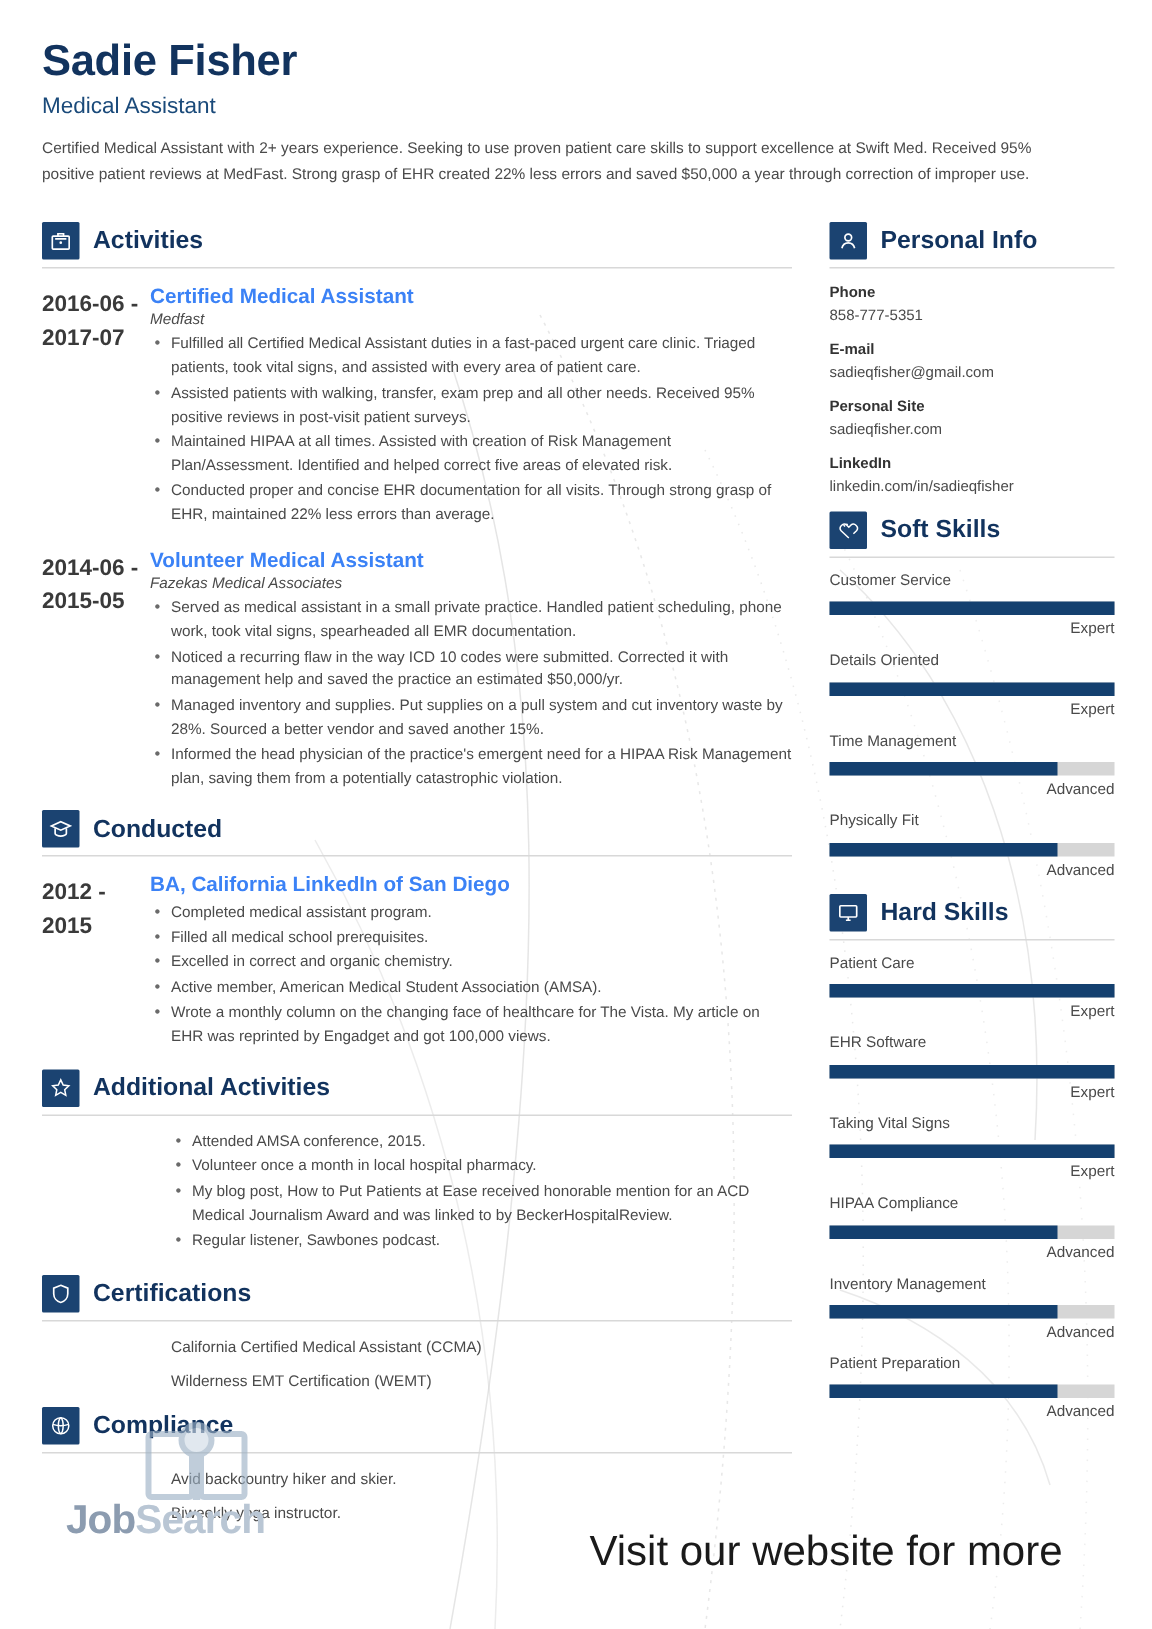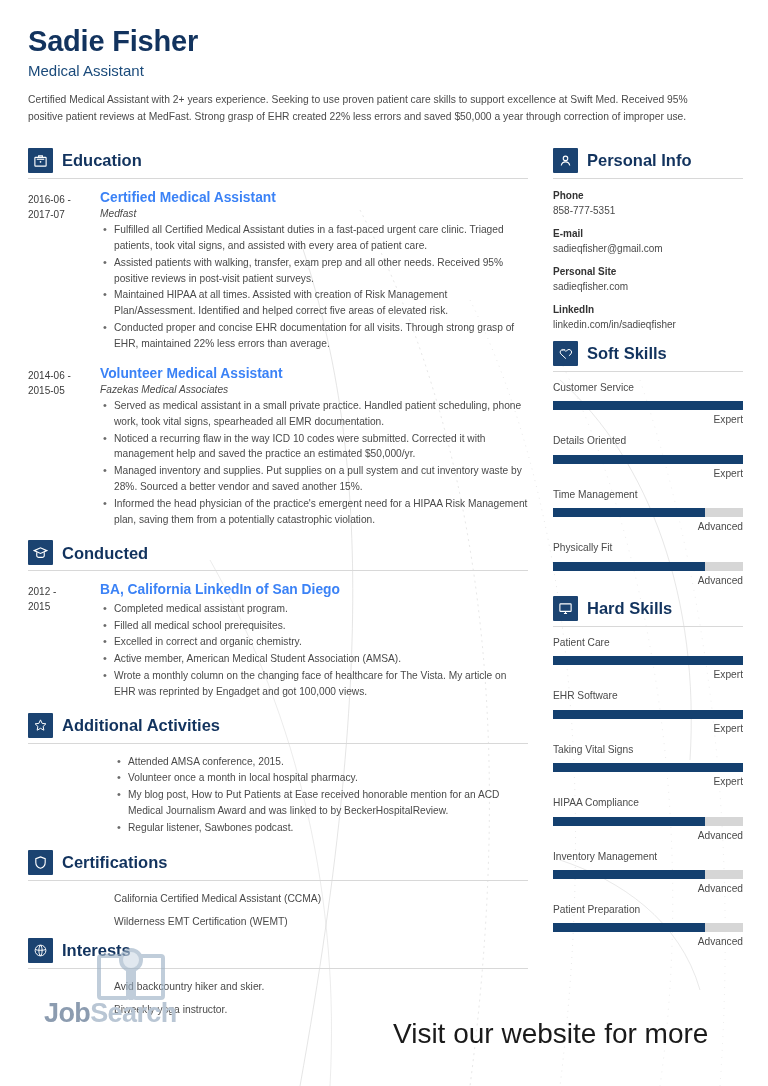--- a/index.html
+++ b/index.html
@@ -37,21 +37,21 @@
     width:25px;height:25px;background:#1b4371;flex:0 0 25px;
     display:flex;align-items:center;justify-content:center;border-radius:1px;
   }
   .sec-icon svg{display:block;}
   .sec-title{font-size:16.5px;font-weight:bold;color:#12335e;line-height:1;}
   .sec-rule{height:1px;background:#d8d8d8;width:100%;margin-bottom:10px;}
 
   
   .entry{display:flex;margin-bottom:12px;}
   .entry-date{
-    width:72px;flex:0 0 72px;font-size:10px;font-weight:normal;color:#3a3a3a;
+    width:72px;flex:0 0 72px;font-size:15px;font-weight:bold;color:#3a3a3a;
     line-height:1.5;padding-top:3px;
   }
   .entry-body{flex:1;}
   .entry-role{font-size:13.8px;font-weight:bold;color:#3b82f6;margin:0 0 2px 0;line-height:1.25;}
   .entry-org{font-size:10.2px;font-style:italic;color:#4a4a4a;margin:0 0 3px 0;}
   ul.bullets{margin:0;padding-left:14px;list-style:none;}
   ul.bullets li{
     font-size:10.2px;line-height:1.55;color:#4a4a4a;margin-bottom:1px;position:relative;
   }
   ul.bullets li:before{
@@ -118,21 +118,21 @@
     <div class="section">
       <div class="sec-head">
         <span class="sec-icon">
           <svg width="15" height="15" viewBox="0 0 24 24" fill="none" stroke="#fff" stroke-width="1.8">
             <rect x="3" y="7" width="18" height="14" rx="1"></rect>
             <path d="M9 7V4.5h6V7"></path>
               <circle cx="12" cy="14" r="1.4" fill="#fff" stroke="none"></circle>
             <path d="M6 10h12"></path>
           </svg>
         </span>
-        <span class="sec-title">Education</span>
+        <span class="sec-title">Activities</span>
       </div>
       <div class="sec-rule"></div>
 
       <div class="entry">
         <div class="entry-date">2016-06 -<br>2017-07</div>
         <div class="entry-body">
           <div class="entry-role">Certified Medical Assistant</div>
           <div class="entry-org">Medfast</div>
           <ul class="bullets">
             <li>Fulfilled all Certified Medical Assistant duties in a fast-paced urgent care clinic. Triaged patients, took vital signs, and assisted with every area of patient care.</li>
@@ -225,21 +225,21 @@
 
     <div class="section" style="margin-top:8px;">
       <div class="sec-head">
         <span class="sec-icon">
           <svg width="15" height="15" viewBox="0 0 24 24" fill="none" stroke="#fff" stroke-width="1.6">
             <circle cx="12" cy="12" r="8.6"></circle>
             <path d="M12 3.4c3.4 2.6 3.4 14.6 0 17.2M12 3.4C8.6 6 8.6 18 12 20.6"></path>
             <path d="M3.6 10.5c4.6 1.6 12.2 1.6 16.8 0"></path>
           </svg>
         </span>
-        <span class="sec-title">Interests</span>
+        <span class="sec-title">Compliance</span>
       </div>
       <div class="sec-rule"></div>
       <div class="indent-block-s">
         <ul class="plain-list">
           <li>Avid backcountry hiker and skier.</li>
           <li>Biweekly yoga instructor.</li>
         </ul>
       </div>
     </div>
 

